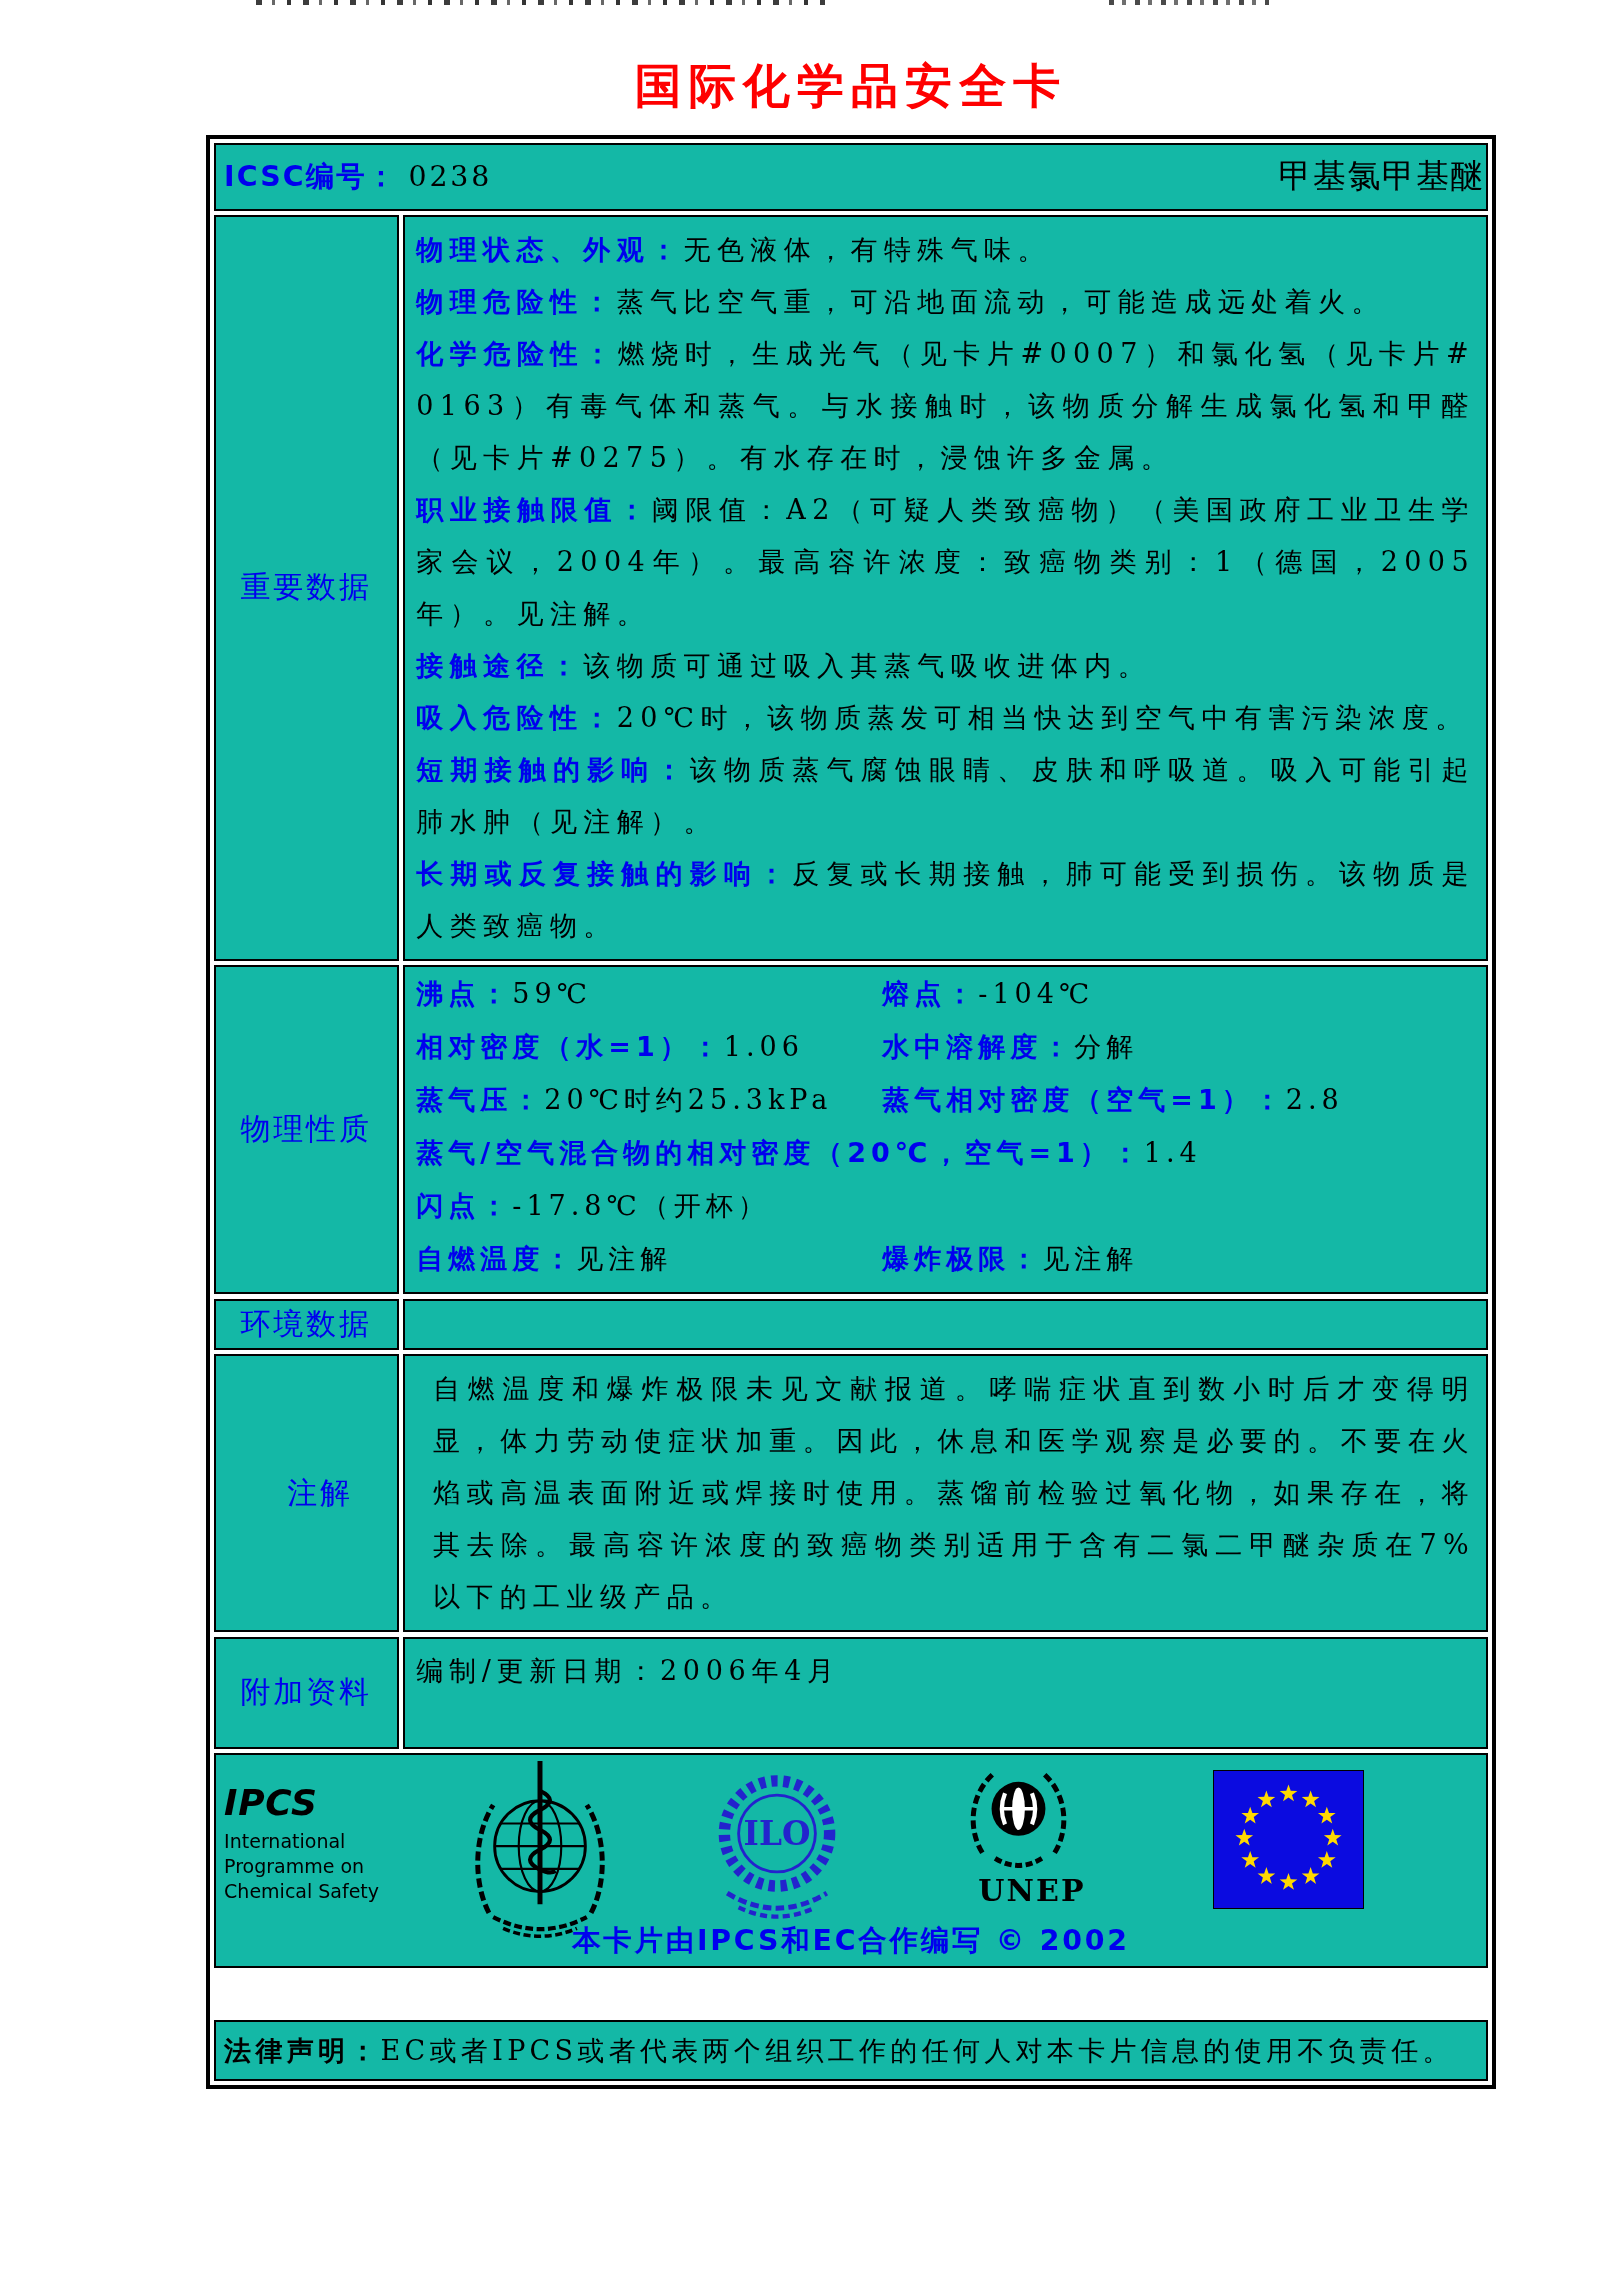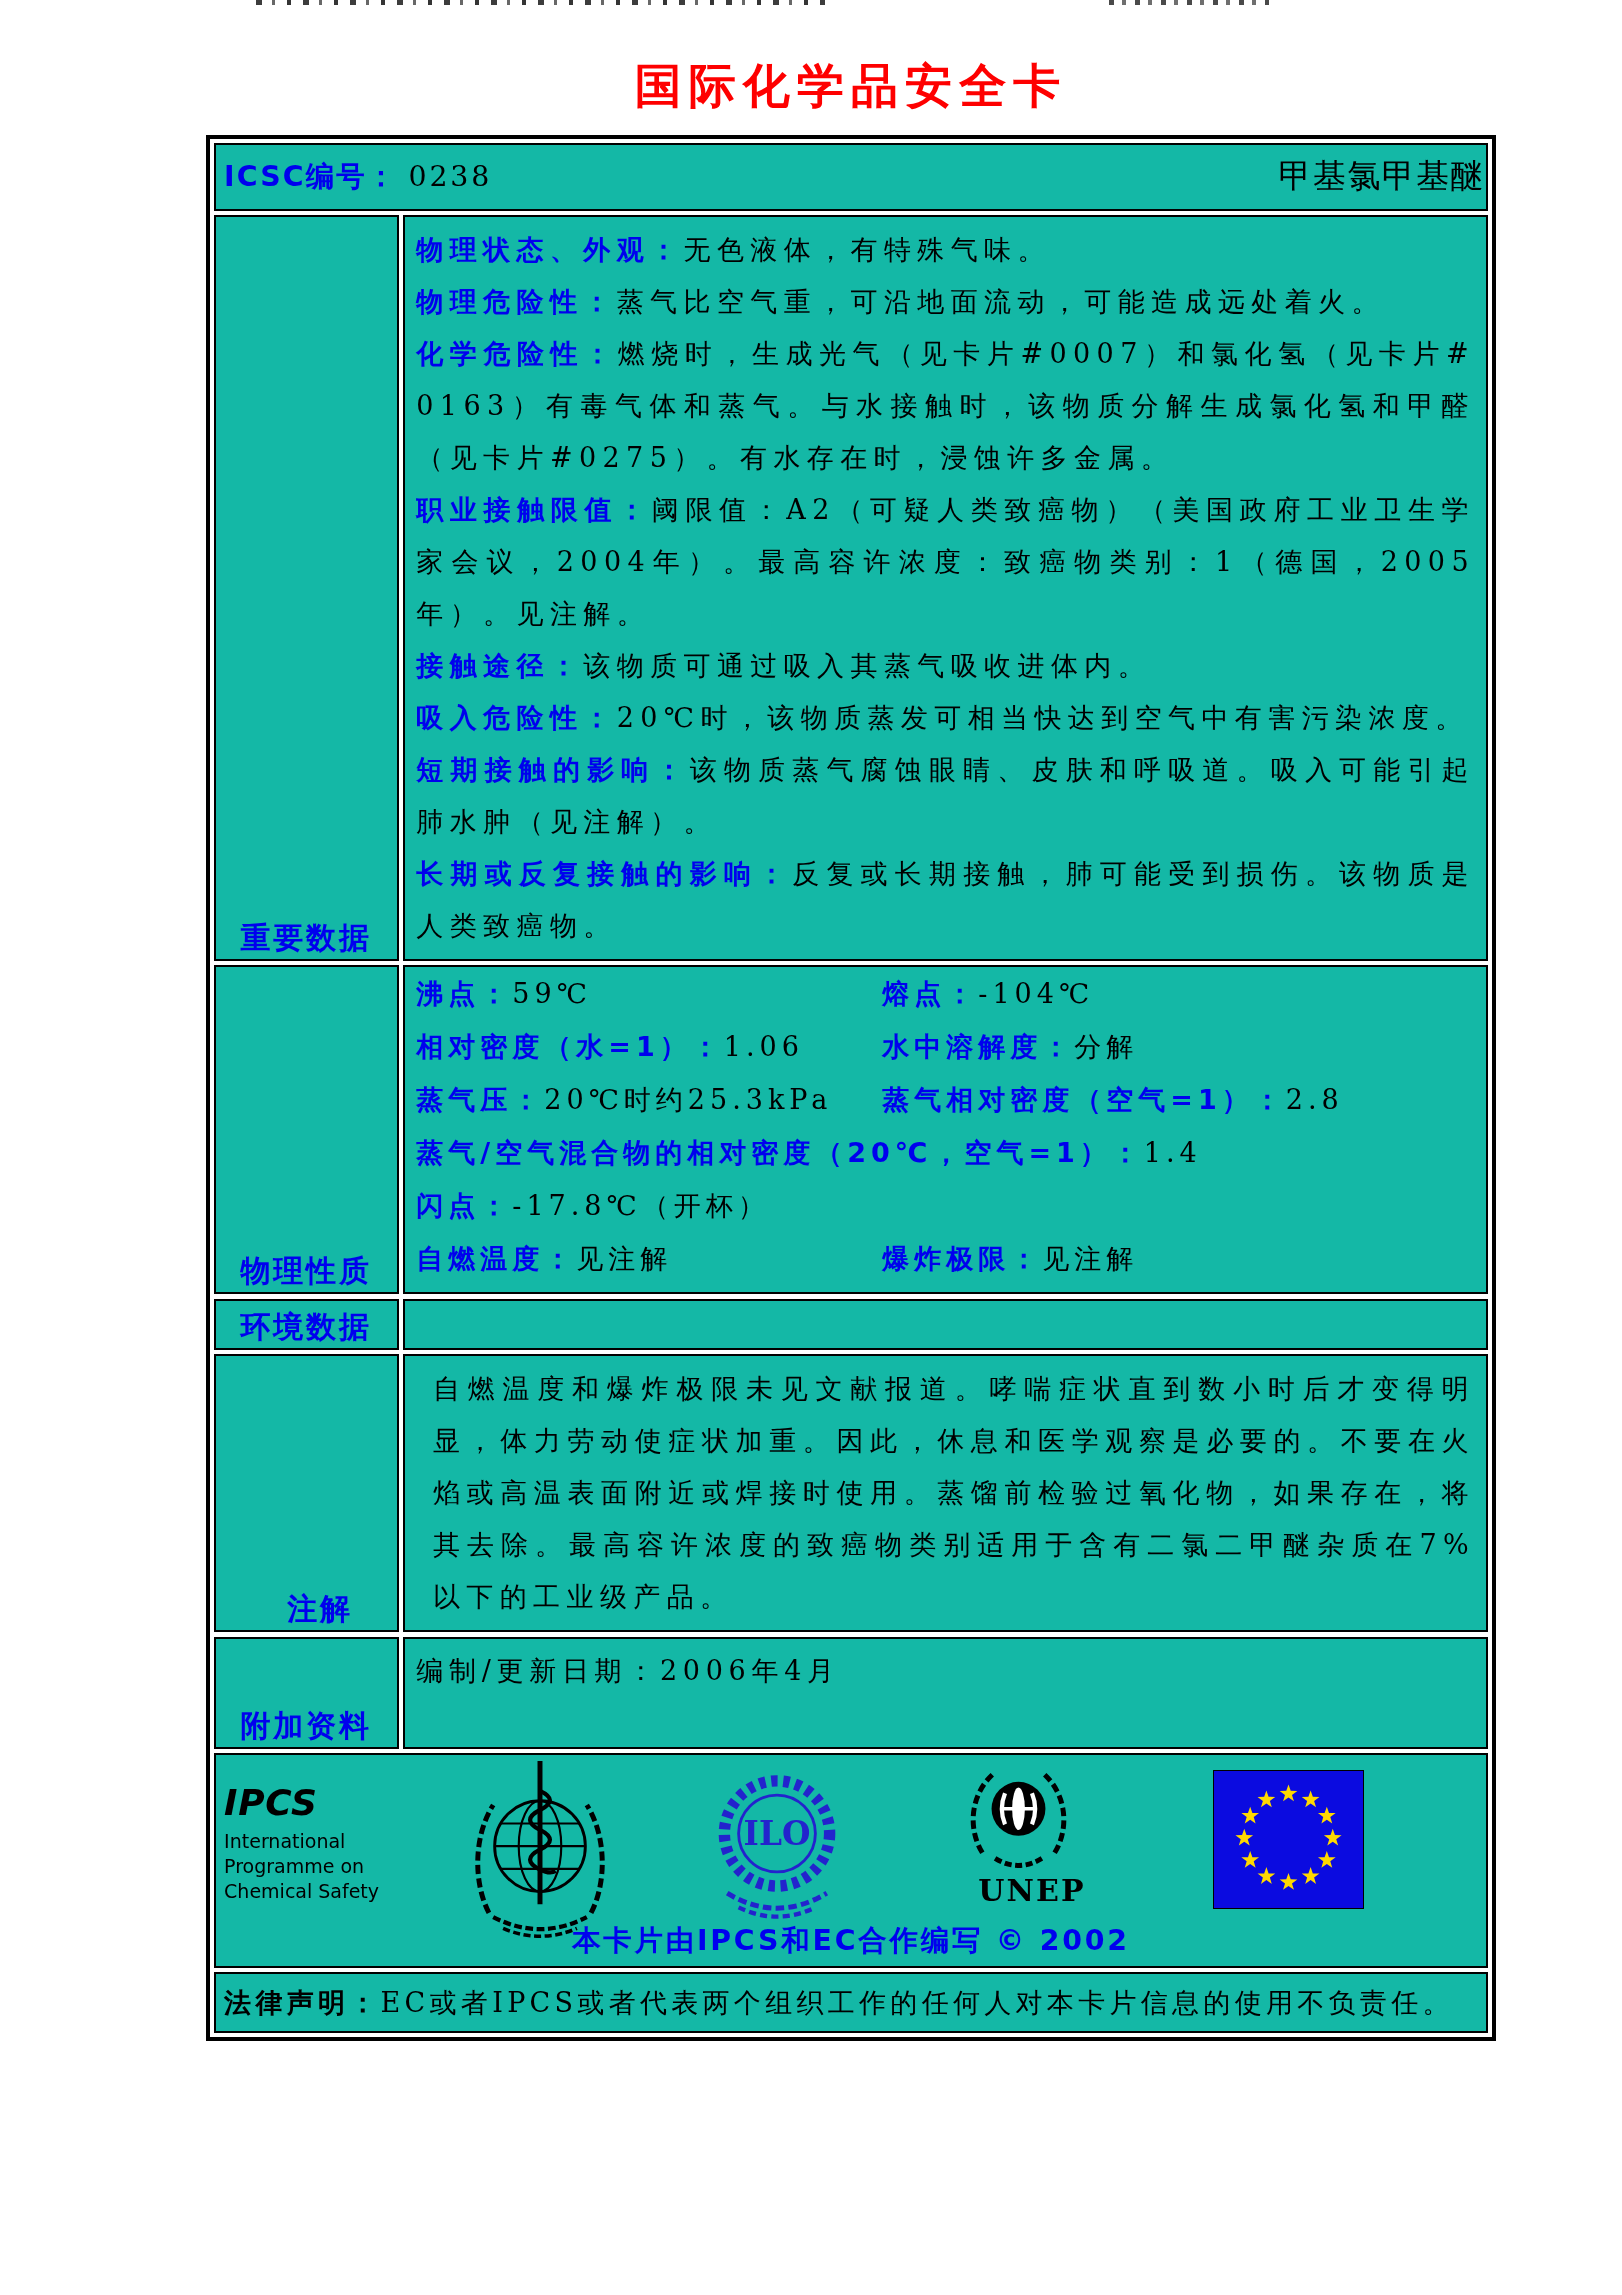--- a/index.html
+++ b/index.html
@@ -46,22 +46,22 @@
     min-height:68px;display:flex;align-items:center;justify-content:space-between;
     padding:0 1.4px 0 8.5px;
   }
   .hdr-left{white-space:nowrap;}
   .icsc-label{color:var(--blue);font-weight:bold;font-size:28.4px;letter-spacing:2.1px;}
   .icsc-num{font-family:"DejaVu Serif",serif;color:var(--ink);font-size:28.4px;margin-left:11.4px;letter-spacing:2.8px;}
   .chem-name{font-family:"DejaVu Serif",serif;color:var(--ink);font-size:33px;letter-spacing:1.4px;align-self:center;}
 
   
   .label-cell{
-    display:flex;align-items:flex-end;justify-content:center;
-    color:var(--blue);font-weight:bold;font-size:30px;letter-spacing:2.8px;
+    display:flex;align-items:center;justify-content:center;
+    color:var(--blue);font-weight:normal;font-size:30px;letter-spacing:2.8px;
     text-align:center;
   }
 
   
   .content-cell{padding:7.1px 11.4px;}
   .para,.notes-text{
     font-family:"DejaVu Serif",serif;color:var(--ink);
     font-size:27px;line-height:52px;letter-spacing:6.4px;
     text-align:justify;word-break:break-all;
   }
@@ -86,21 +86,21 @@
   .unep-block{position:absolute;left:735px;top:7.1px;width:135px;text-align:center;}
   .unep-label{font-family:"DejaVu Serif",serif;font-weight:bold;font-size:30px;letter-spacing:2.1px;margin-top:-4.3px;color:var(--ink);text-align:right;}
   .eu-flag{position:absolute;left:997px;top:15.6px;width:151px;height:139px;background:var(--euBlue);border:1.4px solid #000;box-sizing:border-box;}
   .eu-flag svg{width:100%;height:100%;display:block;}
   .credit-line{
     position:absolute;left:0;right:0;bottom:5.7px;text-align:center;
     color:var(--blue);font-weight:bold;font-size:28.4px;letter-spacing:2.8px;
   }
 
   
-  .legal-cell{min-height:57px;padding:10px 8.5px;}
+  .legal-cell{min-height:57px;padding:10px 8.5px;margin-top:48px;}
   .legal-line{font-size:27px;letter-spacing:4.3px;line-height:37px;}
   .legal-label{font-weight:bold;color:var(--ink);font-family:"DejaVu Sans",sans-serif;}
   .legal-text{color:var(--ink);font-family:"DejaVu Serif",serif;}
 </style>
 </head>
 <body>
 
 <div class="page">
 
   <div class="clip-strip strip-left"></div>

